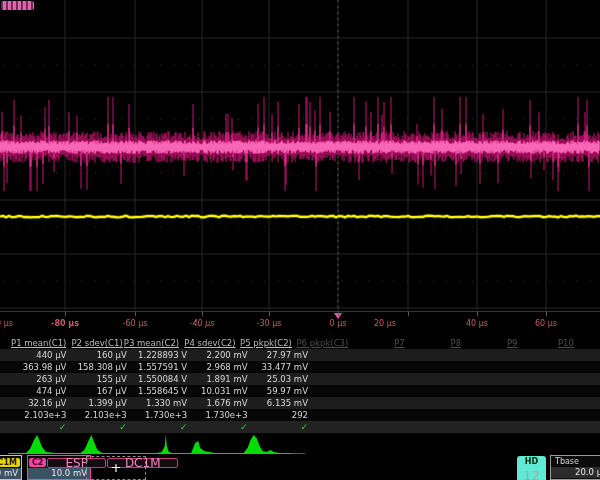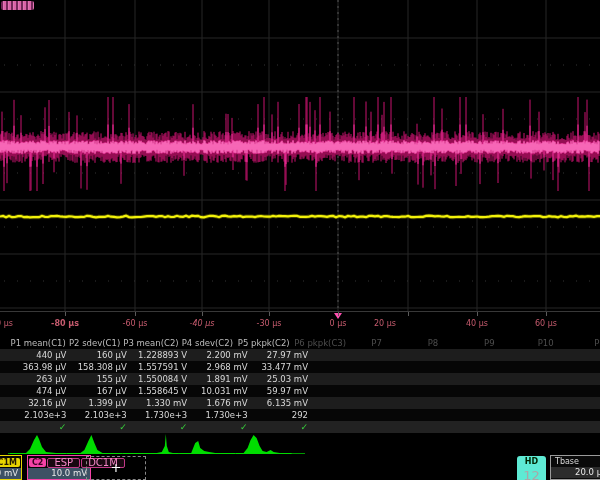--- a/index.html
+++ b/index.html
@@ -14,33 +14,33 @@
   
   #axis-strip{position:absolute;left:0;top:311px;width:600px;height:26px;border-top:1px solid #383838;}
   .axis-tick{position:absolute;top:0;width:1px;height:4px;background:#5a5a5a;}
   .axis-label{position:absolute;top:7px;transform:translateX(-50%);font-size:8px;color:#c65b6e;white-space:nowrap;}
   #trig-marker{position:absolute;left:334px;top:1px;width:0;height:0;
      border-left:4px solid transparent;border-right:4px solid transparent;border-top:6px solid #ff50b0;}
   
   #measure-table{position:absolute;left:0;top:337px;width:640px;}
   .mrow{display:flex;padding-left:10px;height:12px;line-height:12px;width:630px;}
   .mcell{flex:0 0 56.4px;text-align:right;padding-right:4px;font-size:8.5px;color:#d9d9d9;overflow:hidden;white-space:nowrap;}
-  .mhead .mcell{text-align:center;padding-right:0;color:#bdbdbd;}
+  .mhead .mcell{padding-right:0;color:#bdbdbd;text-decoration:underline;}
   .mhead .mcell.dim{color:#4d4d4d;}
   .mrow.z0{background:#1d1d1d;} .mrow.z1{background:#060606;}
   .mrow.checks{background:#222;}
   .mrow.checks .mcell{color:#38d23c;font-weight:bold;font-size:9px;}
   
   #histicons{position:absolute;left:0;top:433px;width:600px;height:23px;}
   
   .desc-box{position:absolute;top:455px;height:23px;background:#050505;}
   .badge-row{height:11px;display:flex;align-items:center;gap:1px;padding:1px 1px 0 1px;}
   .value-row{height:11px;background:#3d5164;color:#eaeaea;font-size:8.5px;line-height:11px;text-align:right;padding-right:3px;}
   .chan-badge{font-size:8px;font-weight:bold;padding:0 3px;border-radius:2px;height:9px;line-height:9px;}
-  .mini-badge{font-size:10px;height:8px;line-height:8px;padding:0 6px;border-radius:2px;}
+  .mini-badge{font-size:12px;height:8px;line-height:8px;padding:0 17px;border-radius:2px;}
   #c1-box{left:-42px;width:62px;border:1px solid #e8d400;}
   #c1-box .chan-badge{background:#e8d400;color:#221a00;margin-left:auto;}
   #c2-box{left:21px;width:62px;border:1px solid #f543a8;margin-left:6px;}
   #c2-box .chan-badge{background:#f543a8;color:#3a0022;}
   #c2-box .mini-badge{border:1px solid #c23a88;color:#f287c5;background:#180810;}
   #add-box{position:absolute;left:86px;top:456px;width:58px;height:22px;border:1px dashed #8a8a8a;
      color:#fff;font-size:13px;text-align:center;line-height:22px;}
   #hd-badge{position:absolute;left:517px;top:456px;width:29px;height:29px;background:#5eead4;border-radius:3px;
      color:#002500;font-size:8px;font-weight:bold;text-align:center;line-height:11px;}
   #hd-bits{position:absolute;left:511px;top:468px;width:41px;text-align:center;font-size:13px;color:#a8a8a8;}

